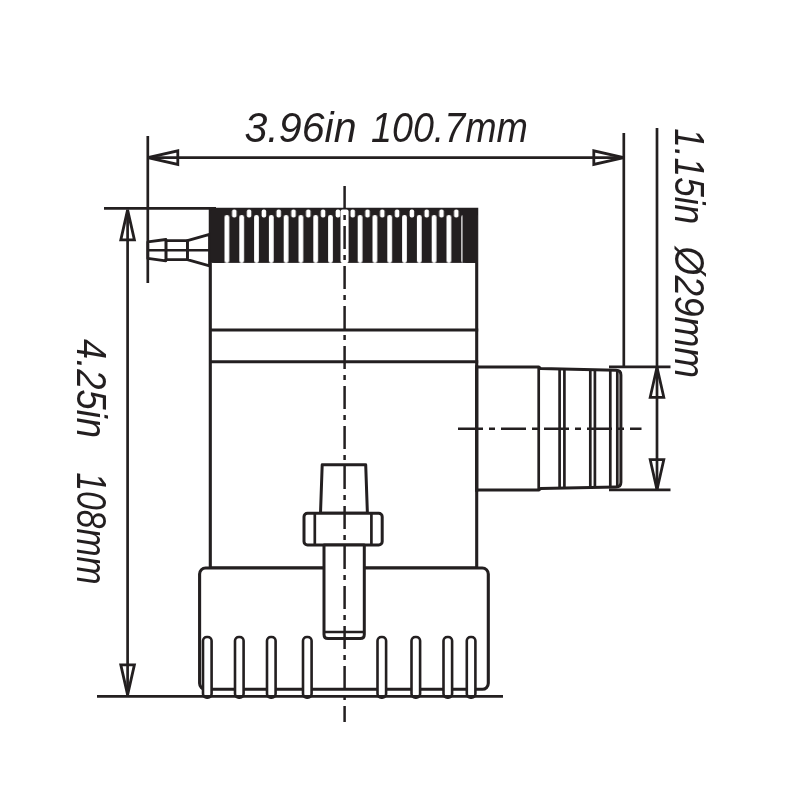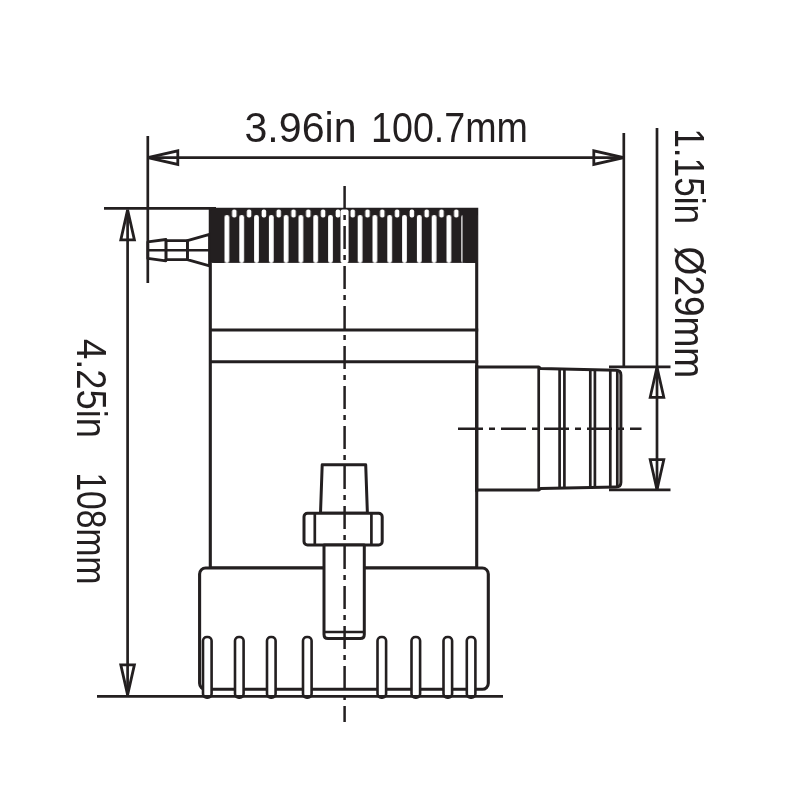--- a/index.html
+++ b/index.html
@@ -6,20 +6,21 @@
     margin: 0;
     padding: 0;
     background: #ffffff;
   }
   #stage {
     position: relative;
     width: 800px;
     height: 800px;
     background: #ffffff;
     overflow: hidden;
+    font-style: italic;
   }
   svg {
     display: block;
   }
   text {
     font-family: "Liberation Sans", "DejaVu Sans", sans-serif;
     font-size: 42px;
     font-weight: 400;
     fill: #231f20;
   }

